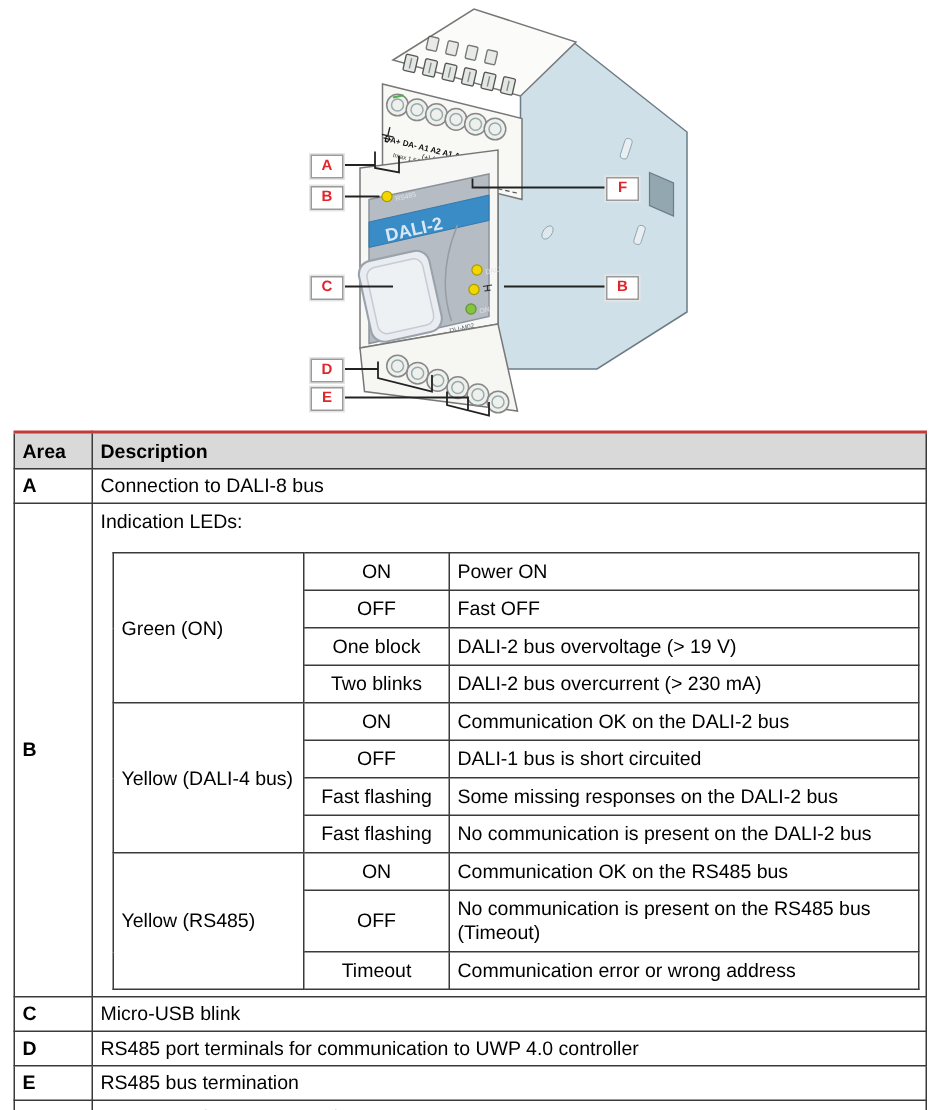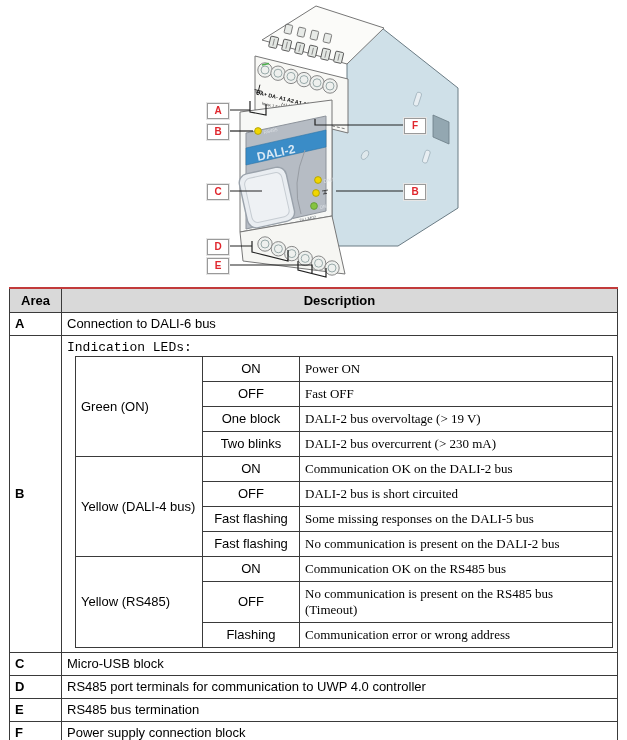--- a/index.html
+++ b/index.html
@@ -10,31 +10,31 @@
   .figure svg{position:absolute;left:0;top:0;}
   .callout{position:absolute;width:20px;height:14px;background:#fff;border:1px solid #9a9a9a;
            box-shadow:0 0 0 1px #e5e5e5;display:flex;align-items:center;justify-content:center;
            font-size:10px;font-weight:bold;color:#e0262d;line-height:1;}
   
   .spec-table{position:absolute;left:9px;top:287px;width:609px;border-collapse:collapse;
               font-size:13px;line-height:16px;table-layout:fixed;}
   .spec-table th,.spec-table td{border:1px solid #3a3a3a;padding:3px 5px;vertical-align:middle;
               text-align:left;word-wrap:break-word;}
   .spec-table{border:1.5px solid #3a3a3a;border-top:2px solid #c23b3b;}
-  .spec-table th{background:#d9d9d9;font-weight:bold;height:17px;text-align:center;}
+  .spec-table th{background:#d9d9d9;font-weight:bold;height:17px;}
   .col-area{width:52px;}
   .area-cell{text-align:center;font-weight:bold;}
   .b-desc-cell{padding:3px 4px 4px 5px !important;}
-  .led-intro{margin:1px 0 0 0;font-family:Liberation Mono, monospace;}
+  .led-intro{margin:1px 0 12px 0;}
   .led-table{border-collapse:collapse;width:538px;margin-left:8px;
              border:1.5px solid #c23b3b;font-size:13px;line-height:16px;table-layout:fixed;}
   .led-table td{border:1px solid #3a3a3a;padding:4px 5px;}
   .led-col1{width:116px;vertical-align:top;margin-top:29px;}
   .led-state{width:86px;text-align:center !important;}
-  .led-desc{white-space:pre-line;font-family:Liberation Serif, serif;}
+  .led-desc{white-space:pre-line;}
 </style>
 </head>
 <body>
 
 <div class="page">
 
   <div class="figure">
     <svg width="627" height="286" viewBox="0 0 627 286">
 
       <path d="M382,28 L458,88 L458,208 L398,246 L332,246 L332,108 L347,104 L347,62 Z" fill="#cfe0e8" stroke="#6b7c85" stroke-width="1"></path>
@@ -200,21 +200,21 @@
         <col class="col-area">
         <col>
       </colgroup>
     <tbody>
         <tr>
       <th class="area-cell">Area</th>
       <th>Description</th>
     </tr>
     <tr>
       <td class="area-cell">A</td>
-      <td>Connection to DALI-6 bus</td>
+      <td>Connection to DALI-8 bus</td>
     </tr>
     <tr>
       <td class="area-cell">B</td>
       <td class="b-desc-cell">
         <div class="led-intro">Indication LEDs:</div>
         <table class="led-table">
           <tbody>
                 <tr>
             <td class="led-col1" rowspan="4">Green (ON)</td>
             <td class="led-state">ON</td>
@@ -232,51 +232,51 @@
             <td class="led-state">Two blinks</td>
             <td class="led-desc">DALI-2 bus overcurrent (&gt; 230 mA)</td>
           </tr>
           <tr>
             <td class="led-col1" rowspan="4">Yellow (DALI-4 bus)</td>
             <td class="led-state">ON</td>
             <td class="led-desc">Communication OK on the DALI-2 bus</td>
           </tr>
           <tr>
             <td class="led-state">OFF</td>
-            <td class="led-desc">DALI-2 bus is short circuited</td>
+            <td class="led-desc">DALI-1 bus is short circuited</td>
           </tr>
           <tr>
             <td class="led-state">Fast flashing</td>
-            <td class="led-desc">Some missing responses on the DALI-5 bus</td>
+            <td class="led-desc">Some missing responses on the DALI-2 bus</td>
           </tr>
           <tr>
             <td class="led-state">Fast flashing</td>
             <td class="led-desc">No communication is present on the DALI-2 bus</td>
           </tr>
           <tr>
             <td class="led-col1" rowspan="3">Yellow (RS485)</td>
             <td class="led-state">ON</td>
             <td class="led-desc">Communication OK on the RS485 bus</td>
           </tr>
           <tr>
             <td class="led-state">OFF</td>
             <td class="led-desc">No communication is present on the RS485 bus
 (Timeout)</td>
           </tr>
           <tr>
-            <td class="led-state">Flashing</td>
+            <td class="led-state">Timeout</td>
             <td class="led-desc">Communication error or wrong address</td>
           </tr>
         </tbody>
             </table>
       </td>
     </tr>
     <tr>
       <td class="area-cell">C</td>
-      <td>Micro-USB block</td>
+      <td>Micro-USB blink</td>
     </tr>
     <tr>
       <td class="area-cell">D</td>
       <td>RS485 port terminals for communication to UWP 4.0 controller</td>
     </tr>
     <tr>
       <td class="area-cell">E</td>
       <td>RS485 bus termination</td>
     </tr>
     <tr>

